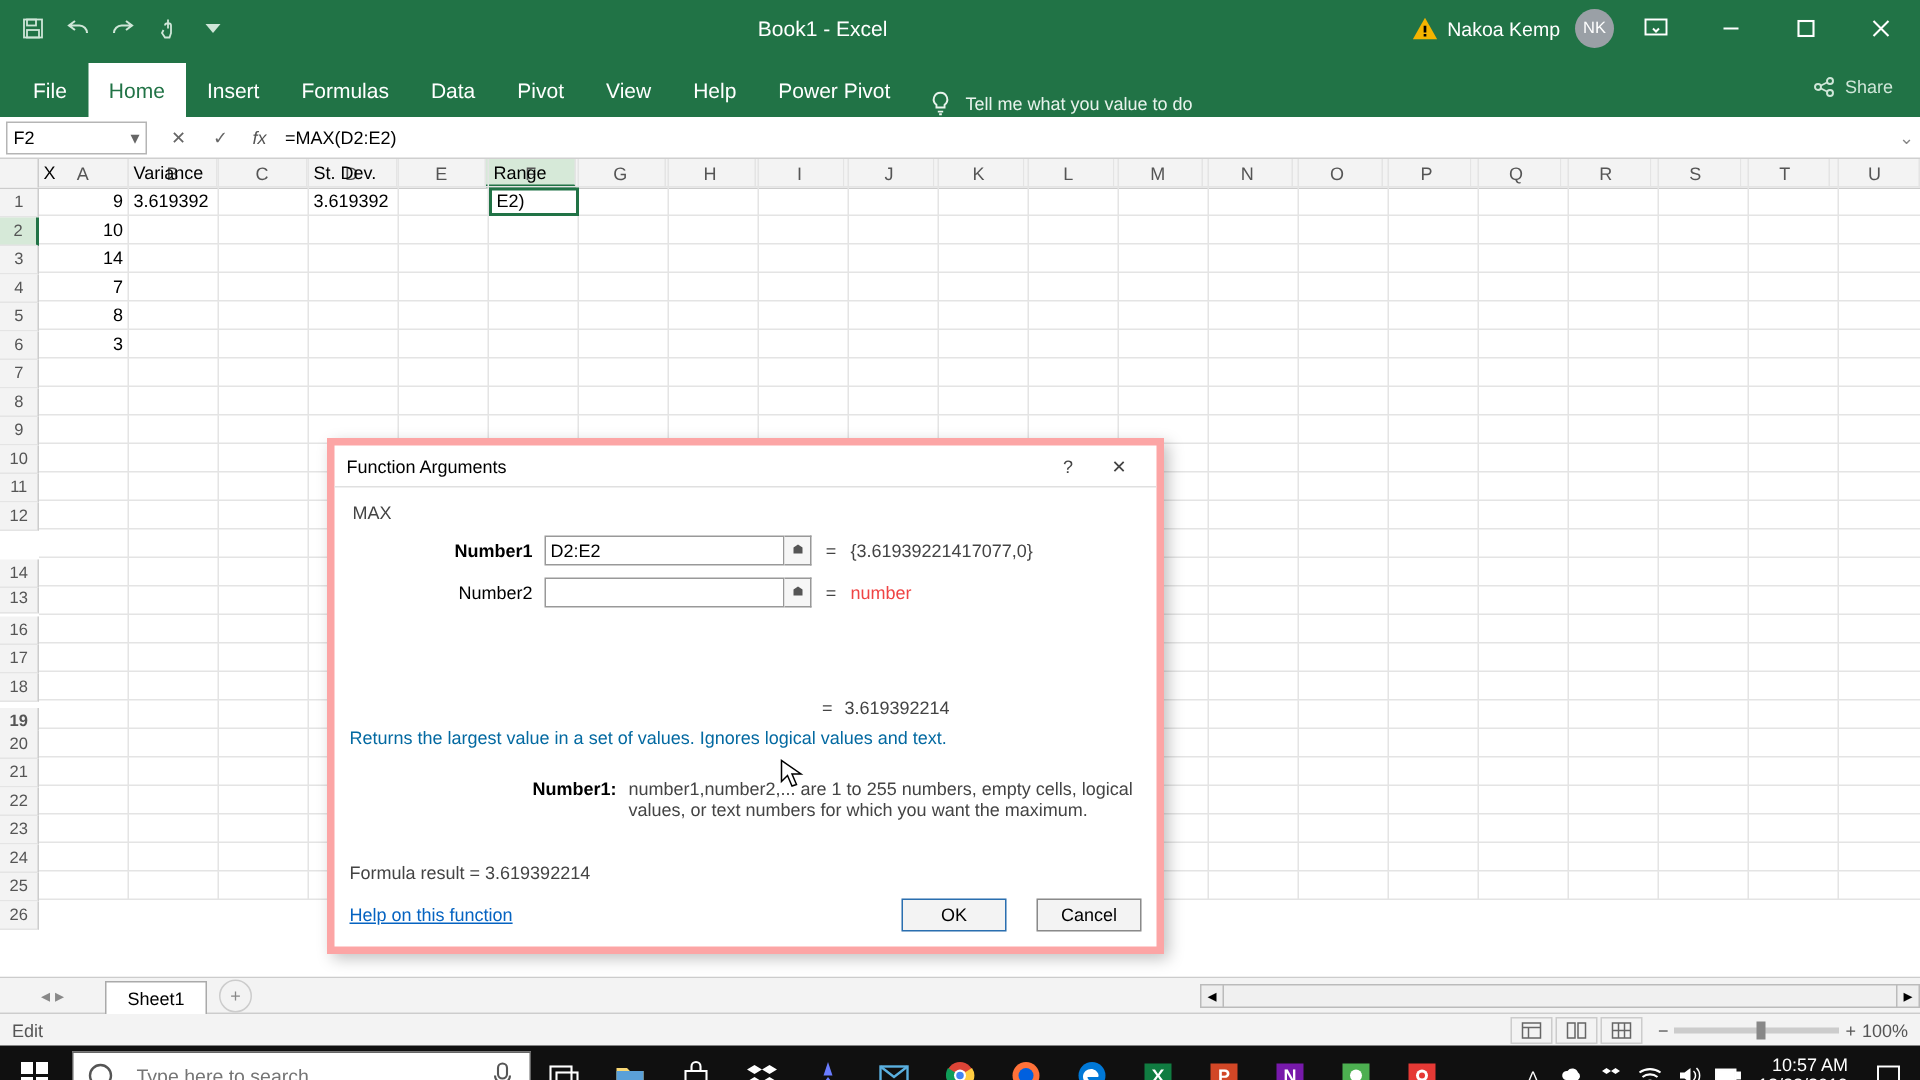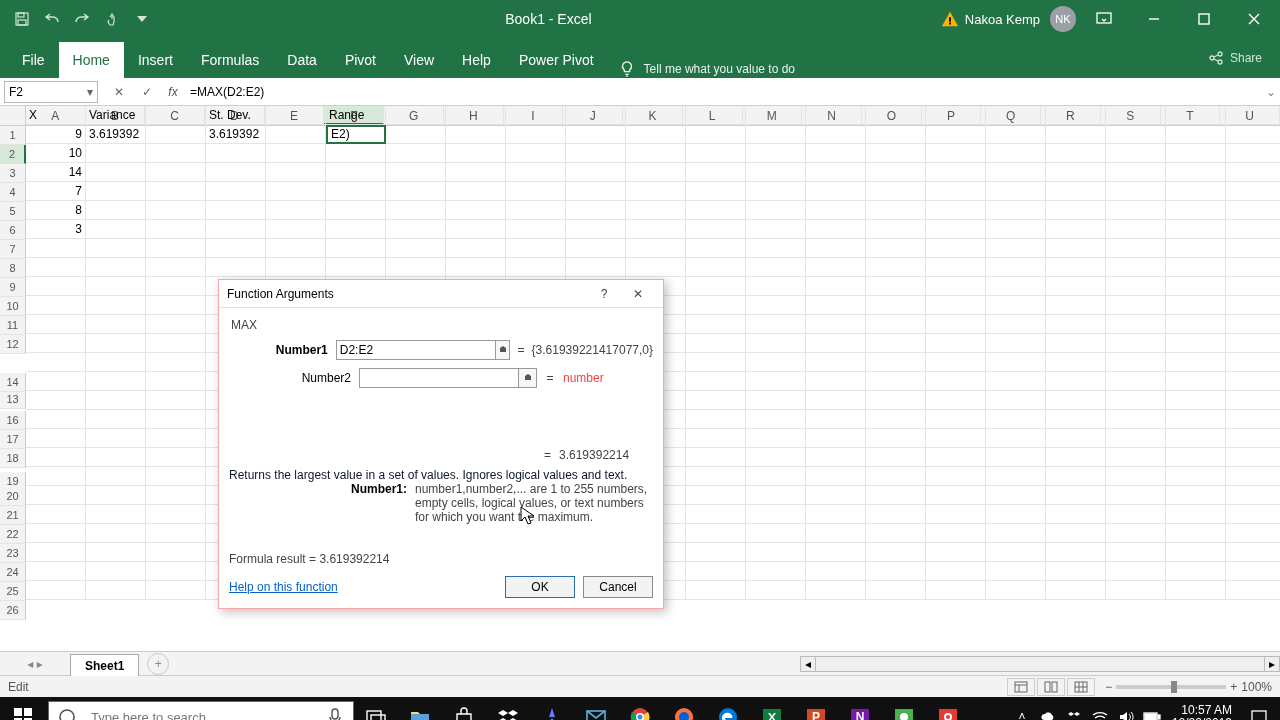--- a/index.html
+++ b/index.html
@@ -39,50 +39,50 @@
 .ch.sel{background:#d6e9d8;border-bottom:2px solid #217346}
 .rows{position:relative}
 .rh{width:26px;height:19px;border-right:1px solid #ccc;border-bottom:1px solid #e4e4e4;background:#f3f3f3;text-align:center;line-height:19px;color:#555;font-size:11px;position:absolute;left:0}
 .rh.sel{background:#d6e9d8;border-right:2px solid #217346}
 .grid{position:absolute;left:26px;top:0;right:0;bottom:0}
 .gridrow{display:flex;height:19px}
 .cell{width:60px;height:19px;border-right:1px solid #e4e4e4;border-bottom:1px solid #e4e4e4;padding:0 3px;line-height:18px;font-size:12px;overflow:hidden;white-space:nowrap}
 .cell.sel{border:2px solid #217346;line-height:15px}
 .r{text-align:right}
 
-.dialog{position:absolute;left:218px;top:173px;width:446px;background:#fff;border:1px solid #fca5a5;box-shadow:3px 3px 10px rgba(0,0,0,.25)}
+.dialog{position:absolute;left:218px;top:186px;width:558px;background:#fff;border:5px solid #fca5a5;box-shadow:3px 3px 10px rgba(0,0,0,.25)}
 .dlg-title{height:28px;display:flex;align-items:center;padding:0 8px;font-size:13px;border-bottom:1px solid #e0e0e0}
 .dlg-title .sp{flex:1}
 .dlg-title .tbtn{width:34px;height:24px;display:flex;align-items:center;justify-content:center;color:#444}
 .dlg-body{padding:8px 10px 10px}
 .fn-name{font-size:12px;color:#444;padding:2px 0 6px 2px}
 .argrow{display:flex;align-items:center;height:24px;margin-bottom:4px}
 .arglbl{width:130px;text-align:right;padding-right:8px}
 .arglbl.bold{font-weight:700}
 .arginput{width:160px;height:20px;border:1px solid #999;padding:0 3px;font-size:12px}
 .collapse{width:18px;height:20px;border:1px solid #999;border-left:none;display:flex;align-items:center;justify-content:center;background:#f6f6f6}
 .eq{width:26px;text-align:center;color:#444}
 .argval{color:#444}
 .argval.dim{color:#ef4444}
 .midline{margin-top:58px;color:#444}
 .midline .eqr{display:inline-block;width:330px;text-align:right;padding-right:8px}
-.desc1{margin-top:6px;color:#0f172a}
-.desc2{margin-top:0;display:flex}
+.desc1{margin-top:6px;color:#0369a1}
+.desc2{margin-top:20px;display:flex}
 .desc2 .dl{width:186px;text-align:right;padding-right:8px;font-weight:700}
 .desc2 .dr{flex:1;color:#444;line-height:14px}
 .formres{margin-top:28px;color:#444}
 .dlg-bottom{display:flex;align-items:center;margin-top:10px}
 .helplink{color:#0563c1;text-decoration:underline;cursor:pointer}
 .dlg-bottom .sp{flex:1}
-.dbtn{width:70px;height:22px;border:1px solid #8a8a8a;background:#f3f3f3;margin-left:8px;font-size:12px}
+.dbtn{width:70px;height:22px;border:1px solid #8a8a8a;background:#f3f3f3;margin-left:20px;font-size:12px}
 .dbtn.primary{border:1.5px solid #2a6fb0}
 
 .tabstrip{height:24px;border-top:1px solid #ccc;display:flex;align-items:center;background:#f3f3f3}
 .tsnav{width:70px;display:flex;align-items:center;justify-content:center;gap:6px;color:#888}
-.stab{height:22px;padding:0 14px;border:1px solid #aaa;border-bottom:none;background:#fff;line-height:22px;font-weight:700;font-size:12px;margin-top:2px}
+.stab{height:22px;padding:0 14px;border:1px solid #aaa;border-bottom:none;background:#fff;line-height:22px;font-weight:400;font-size:12px;margin-top:2px}
 .addsheet{width:22px;height:22px;border:1px solid #ccc;border-radius:50%;margin-left:8px;display:flex;align-items:center;justify-content:center;color:#888}
 .hscroll{margin-left:auto;width:480px;height:16px;display:flex;align-items:center}
 .hsbtn{width:16px;height:16px;border:1px solid #bbb;background:#eee;display:flex;align-items:center;justify-content:center}
 .hstrack{flex:1;height:16px;border-top:1px solid #bbb;border-bottom:1px solid #bbb;background:#f0f0f0;position:relative}
 
 .status{height:22px;background:#f3f3f3;border-top:1px solid #ccc;display:flex;align-items:center;padding:0 8px;color:#555;font-size:12px}
 .status .sp{flex:1}
 .viewbtn{width:28px;height:18px;border:1px solid #ccc;margin-left:2px;display:flex;align-items:center;justify-content:center}
 .zoom{display:flex;align-items:center;gap:4px;margin-left:10px}
 .zslider{width:110px;height:4px;background:#ccc;position:relative}
@@ -244,21 +244,21 @@
       <div class="rh" style="top: 152px;">9</div>
       <div class="rh" style="top: 171px;">10</div>
       <div class="rh" style="top: 190px;">11</div>
       <div class="rh" style="top: 209px;">12</div>
       <div class="rh" style="top: 228px; margin-top: 36px;">13</div>
       <div class="rh" style="top: 247px;">14</div>
       <div class="rh" style="top: 266px; margin-top: 44px;">15</div>
       <div class="rh" style="top: 285px;">16</div>
       <div class="rh" style="top: 304px;">17</div>
       <div class="rh" style="top: 323px;">18</div>
-      <div class="rh" style="top: 346px;">19</div>
+      <div class="rh" style="top: 346px; font-weight: bold;">19</div>
       <div class="rh" style="top: 361px;">20</div>
       <div class="rh" style="top: 380px;">21</div>
       <div class="rh" style="top: 399px;">22</div>
       <div class="rh" style="top: 418px;">23</div>
       <div class="rh" style="top: 437px;">24</div>
       <div class="rh" style="top: 456px;">25</div>
       <div class="rh" style="top: 475px;">26</div>
     </div>
   <div class="grid" id="grid">
       <div class="gridrow" style="position: absolute; top: 0px;">

